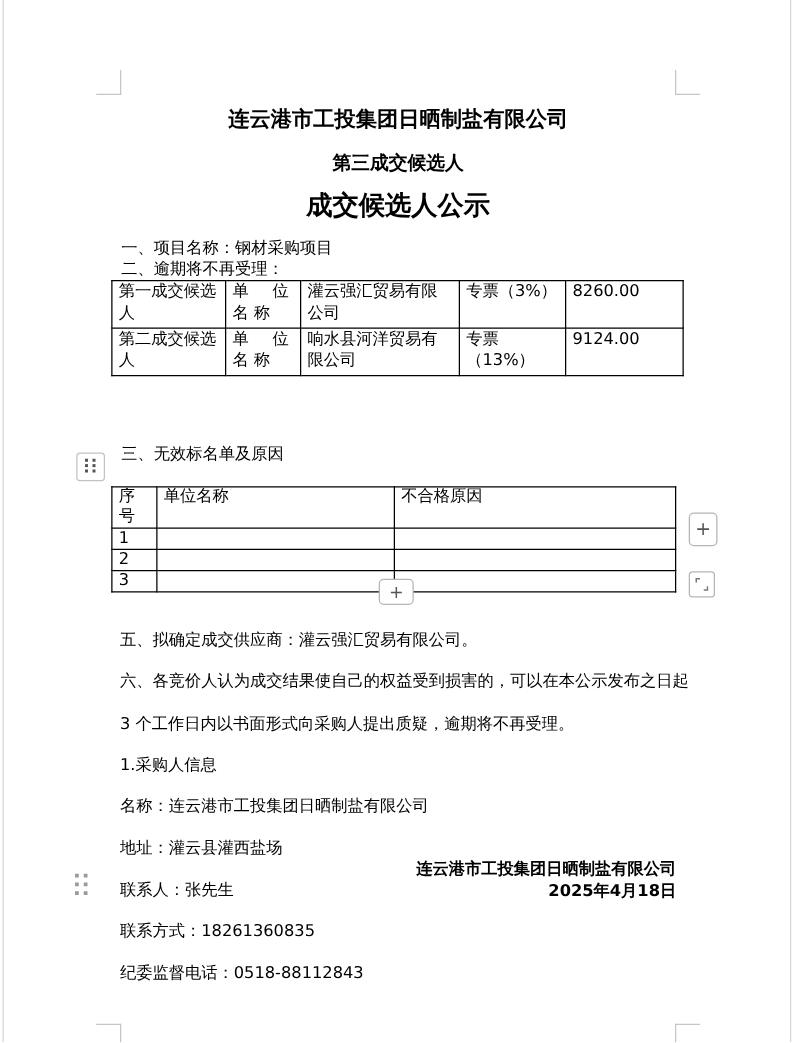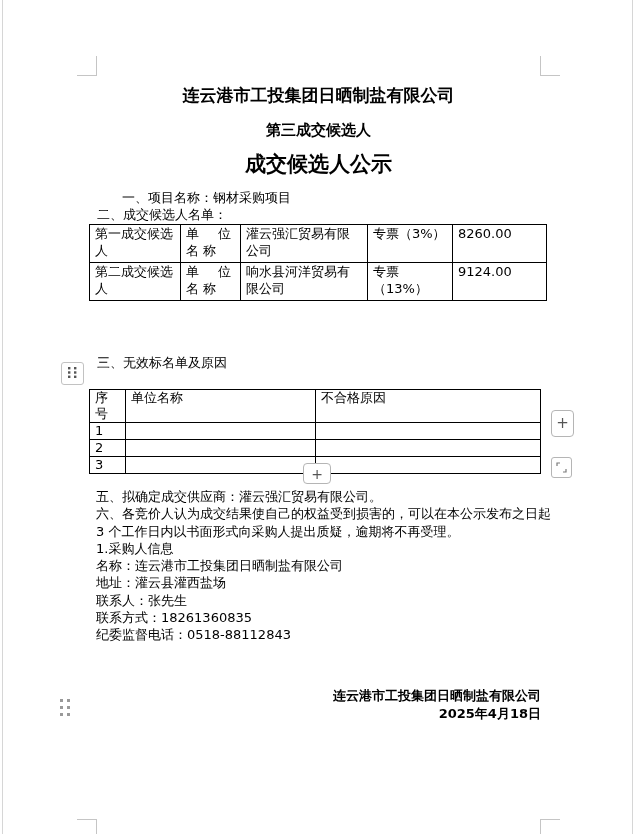--- a/index.html
+++ b/index.html
@@ -44,21 +44,21 @@
     box-sizing:border-box;cursor:pointer;
   }
   .btn-drag{left:61px;top:362px;width:23px;height:23px;border-color:#c2c2c2;border-radius:3px;}
   .btn-addcol{left:551px;top:410px;width:23px;height:27px;font-size:15px;line-height:1;}
   .btn-addrow{left:303px;top:463px;width:28px;height:21px;font-size:14px;line-height:1;}
   .btn-resize{left:551px;top:457px;width:21px;height:21px;border-radius:3px;}
 
   .floating-dots{position:absolute;left:58px;top:697px;}
 
   .bodyblock{position:absolute;left:96px;top:488px;width:447px;font-size:13px;line-height:17.3px;}
-  .bodyblock .bl{white-space:nowrap;}
+  .bodyblock .bl{white-space:nowrap;margin-top:16px;}
 
   .signature{position:absolute;left:96px;top:687px;width:445px;text-align:right;
              font-weight:bold;font-size:13px;line-height:18px;}
 </style>
 </head>
 <body>
 
 <div class="page">
 
   <div class="edge left"></div>
@@ -66,22 +66,22 @@
 
   <div class="mark tl"></div>
   <div class="mark tr"></div>
   <div class="mark bl"></div>
   <div class="mark br"></div>
 
   <div class="title t1">连云港市工投集团日晒制盐有限公司</div>
   <div class="title t2">第三成交候选人</div>
   <div class="title t3">成交候选人公示</div>
 
-  <div class="pline" style="top:189px;margin-left:25px;">一、项目名称：钢材采购项目</div>
-  <div class="pline" style="top:206px;">二、成交候选人名单：</div>
+  <div class="pline" style="top:189px;">一、项目名称：钢材采购项目</div>
+  <div class="pline" style="top:206px;">二、逾期将不再受理：</div>
 
   <table class="tbl-candidates">
     <colgroup>
         <col style="width:91px">
         <col style="width:60px">
         <col style="width:127px">
         <col style="width:85px">
         <col style="width:94px">
       </colgroup>
     <tbody>

